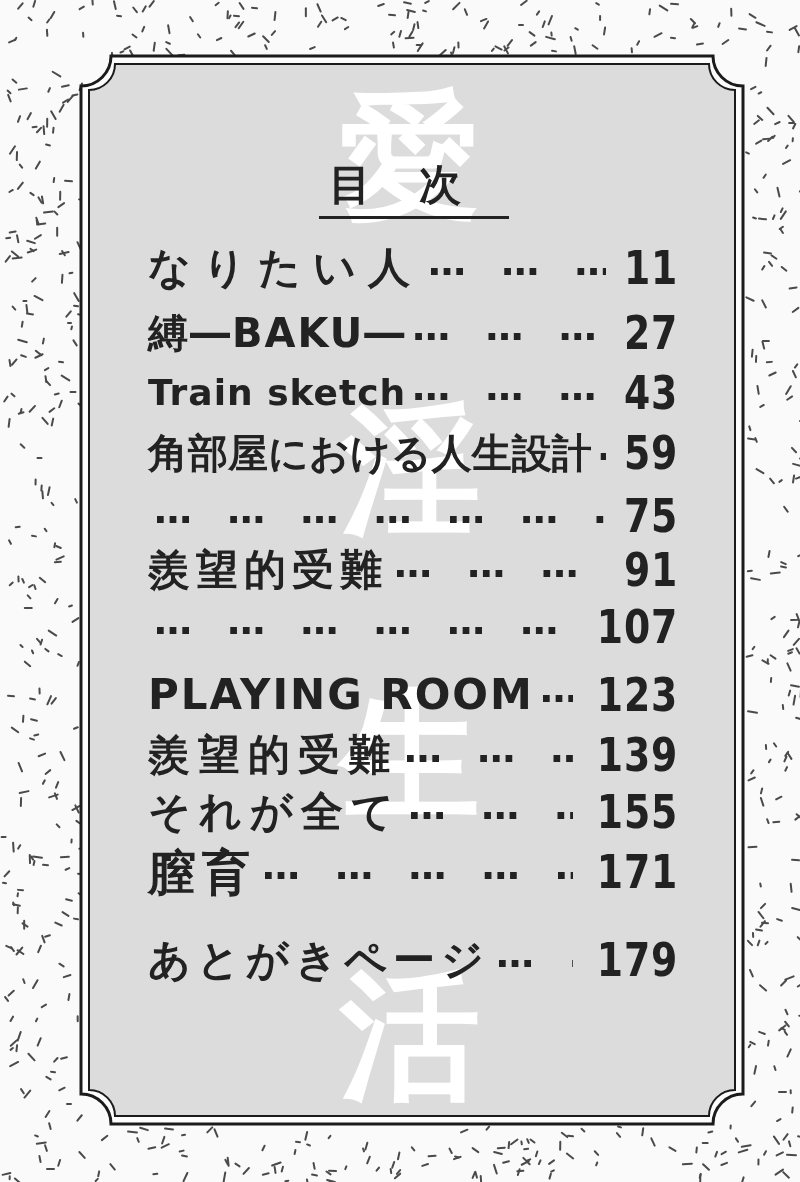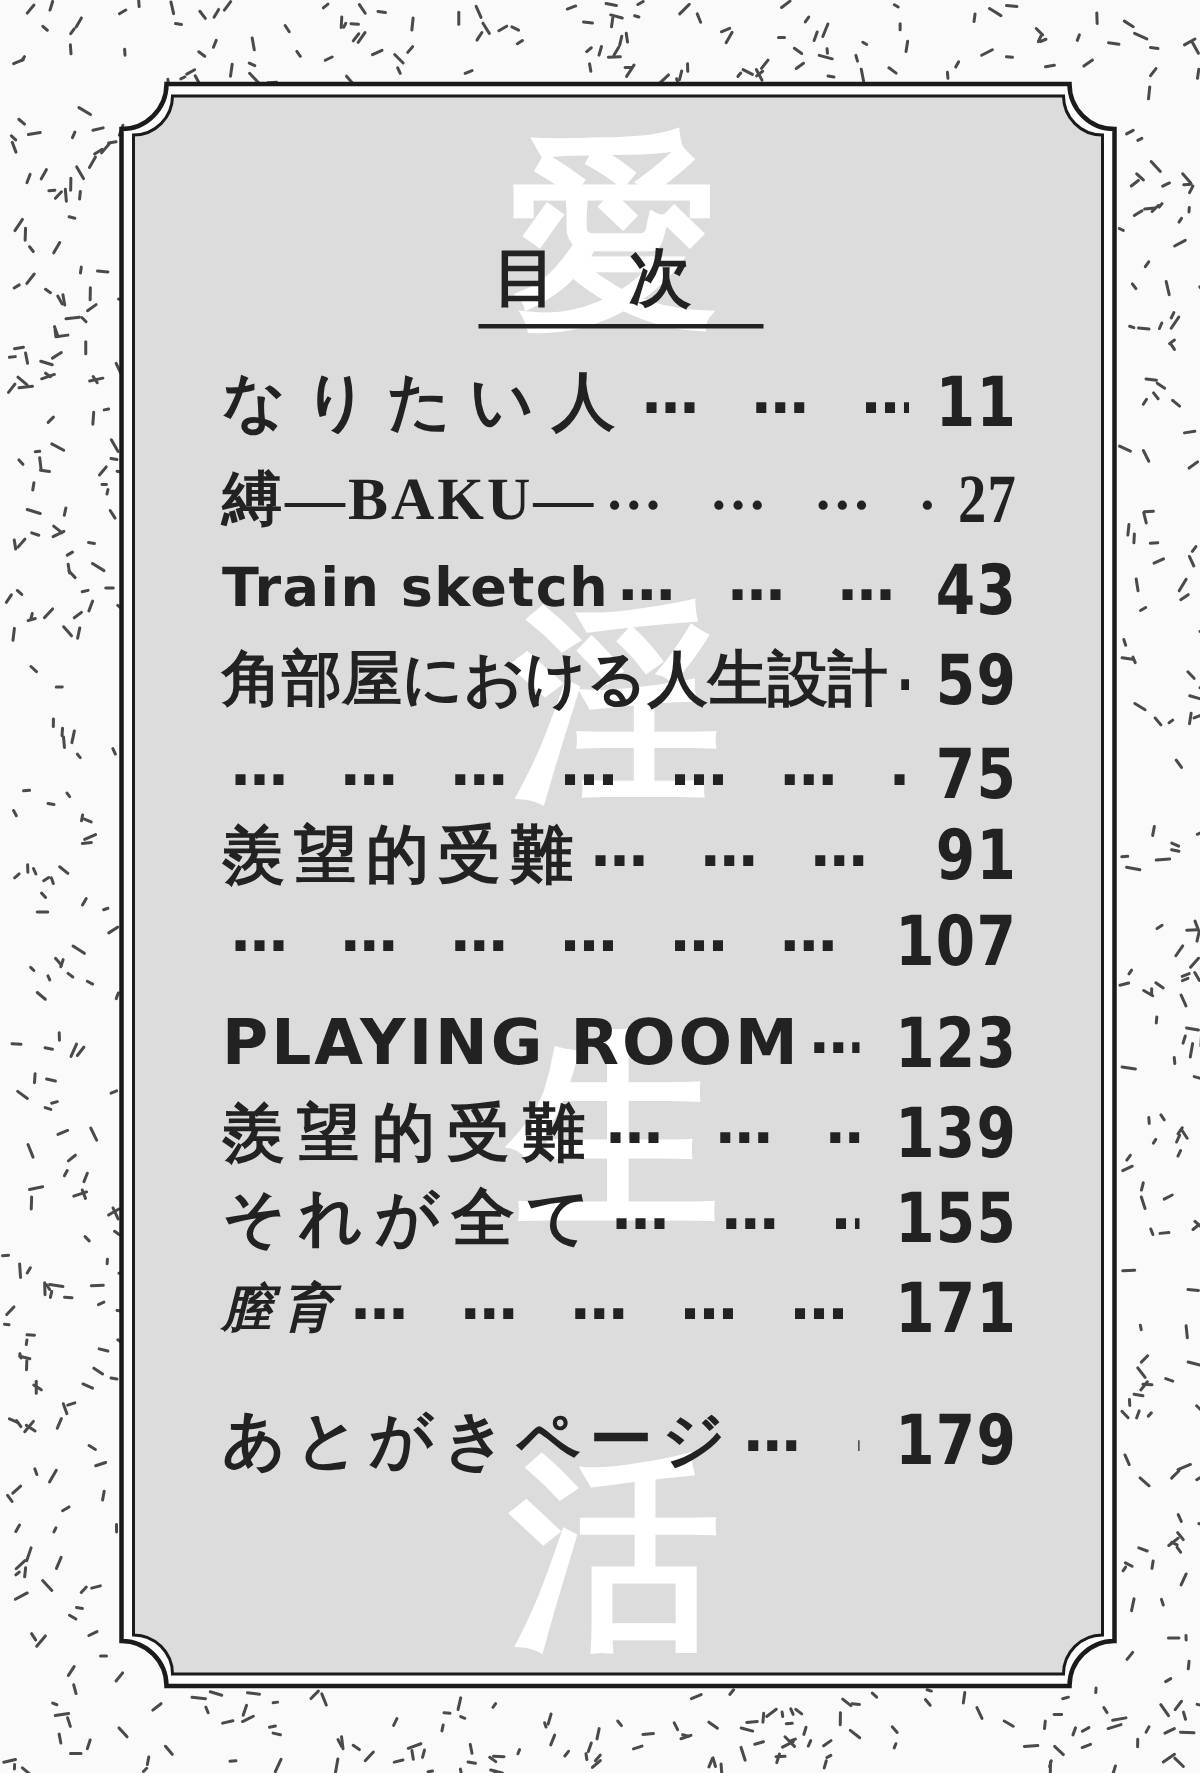--- a/index.html
+++ b/index.html
@@ -689,21 +689,21 @@
     </div>
 
   <div class="content">
     <div class="title">目次</div>
     <div id="rows">
         <div class="row" style="top: 239px;">
     <span class="t" style="font-size: 42px; letter-spacing: 12px;">なりたい人</span>
     <span class="l">… … … … … … … … … … … … … … </span>
     <span class="n">11</span>
   </div>
-        <div class="row" style="top: 304px; font-family: Liberation Serif, serif;">
+        <div class="row" style="top: 304px;">
     <span class="t" style="font-size: 40px; letter-spacing: 2px;">縛―BAKU―</span>
     <span class="l">… … … … … … … … … … … … … … </span>
     <span class="n">27</span>
   </div>
         <div class="row" style="top: 364px;">
     <span class="t" style="font-size: 36px; letter-spacing: 1px;">Train sketch</span>
     <span class="l">… … … … … … … … … … … … … … </span>
     <span class="n">43</span>
   </div>
         <div class="row" style="top: 424px;">
@@ -733,21 +733,21 @@
     <span class="t" style="font-size: 42px; letter-spacing: 8px;">羨望的受難</span>
     <span class="l">… … … … … … … … … … … … … … </span>
     <span class="n">139</span>
   </div>
         <div class="row" style="top: 783px;">
     <span class="t" style="font-size: 42px; letter-spacing: 8px;">それが全て</span>
     <span class="l">… … … … … … … … … … … … … … </span>
     <span class="n">155</span>
   </div>
         <div class="row" style="top: 843px;">
-    <span class="t" style="font-size: 34px; letter-spacing: 6px; font-style: italic;">膣育</span>
+    <span class="t" style="font-size: 48px; letter-spacing: 6px;">膣育</span>
     <span class="l">… … … … … … … … … … … … … … </span>
     <span class="n">171</span>
   </div>
         <div class="row" style="top: 931px;">
     <span class="t" style="font-size: 42px; letter-spacing: 6px;">あとがきページ</span>
     <span class="l">… … … … … … … … … … … … … … </span>
     <span class="n">179</span>
   </div>
       </div>
   </div>

